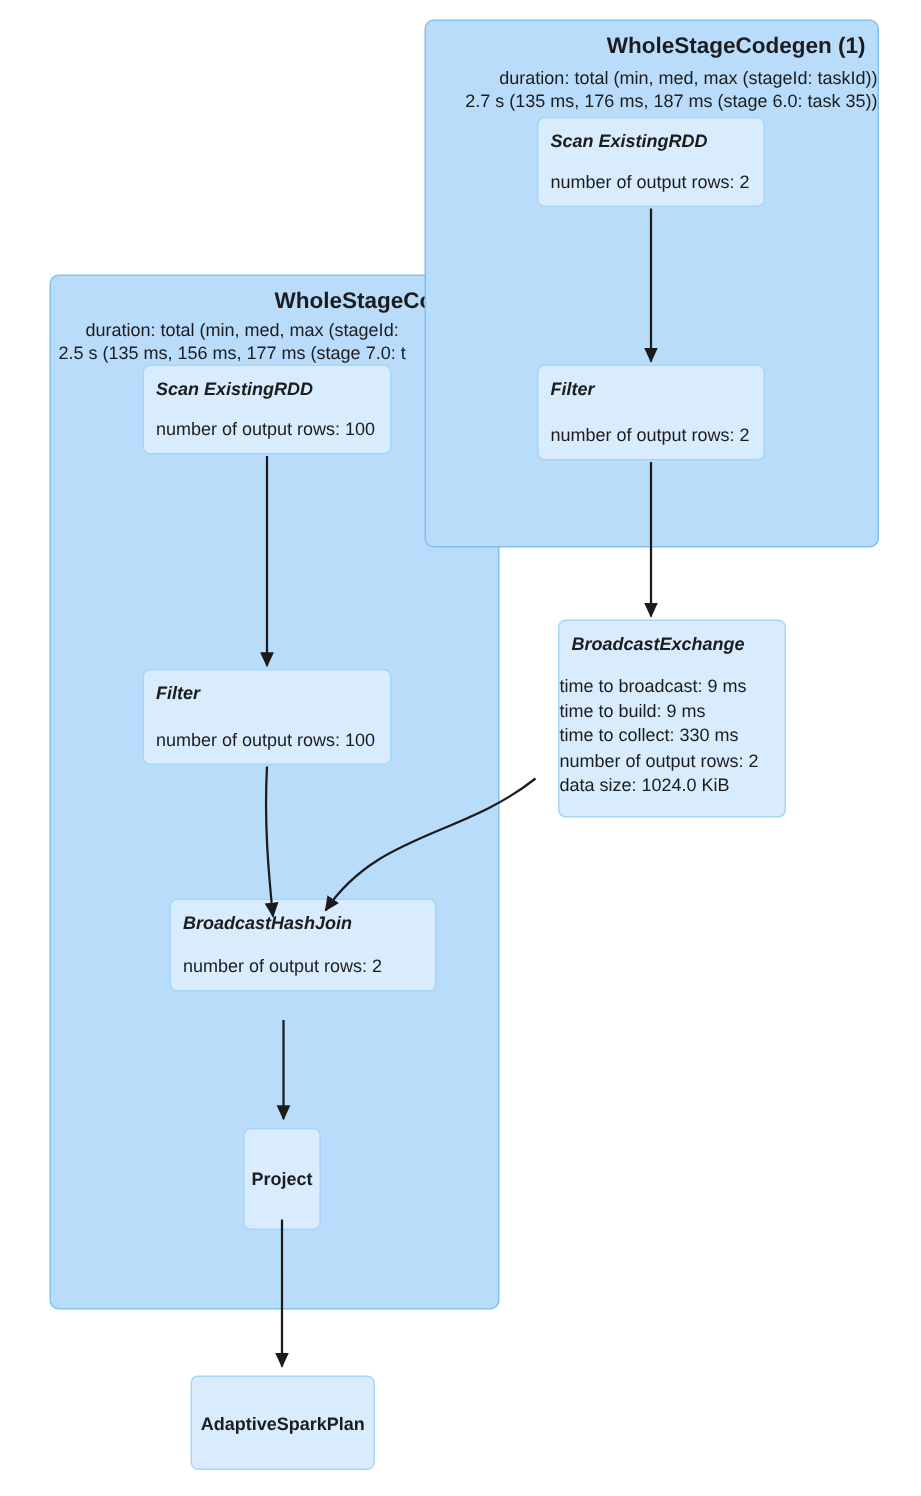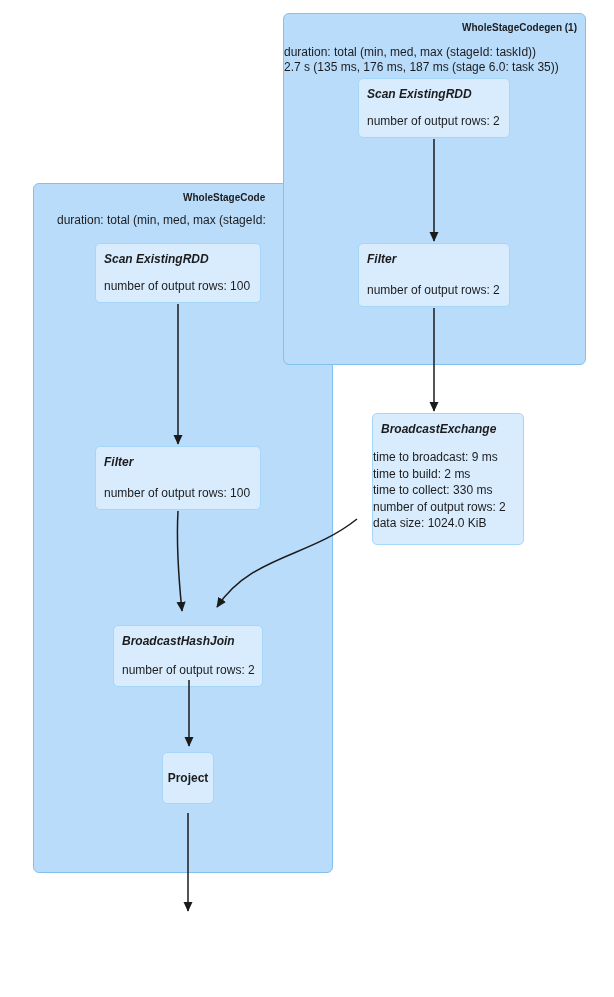--- a/index.html
+++ b/index.html
@@ -4,23 +4,23 @@
 <style>
   html,body{margin:0;padding:0;background:#fff;}
   .canvas{
     position:relative;width:614px;height:997px;overflow:hidden;background:#fff;
     font-family:"Liberation Sans",sans-serif;font-size:12px;color:#1c1c1e;
   }
   .cluster{
     position:absolute;border-radius:6px;box-sizing:border-box;
     background:var(--cluster-fill,#b9dcfa);border:1px solid var(--cluster-border,#82c1ef);
   }
-  .cluster-title{position:absolute;font-weight:700;font-size:10px;white-space:nowrap;}
+  .cluster-title{position:absolute;font-weight:700;font-size:15px;white-space:nowrap;}
   .cluster-duration{position:absolute;font-size:12px;white-space:nowrap;text-align:right;}
-  .centered{left:0;width:100%;text-align:left;}
+  .centered{left:0;width:100%;text-align:right;}
   .node{
     position:absolute;border-radius:5px;box-sizing:border-box;
     background:var(--node-fill,#d8ecfd);border:1px solid var(--node-border,#a6d6f7);
     z-index:3;
   }
   .node-title{font-weight:700;padding:8px 8px 0;white-space:nowrap;font-style:italic;}
   .node-metric{position:absolute;left:8px;bottom:9px;white-space:nowrap;}
   .node-metrics{padding:13px 0 0;line-height:16.5px;white-space:nowrap;}
   .leaf{display:flex;align-items:center;justify-content:center;font-weight:700;}
   .edges{position:absolute;left:0;top:0;z-index:6;pointer-events:none;}
@@ -29,20 +29,21 @@
   .z1{z-index:1}.z2{z-index:2}
 </style>
 </head>
 <body>
 
 <div class="canvas">
 
   <div class="cluster z1" style="left:33px;top:183px;width:300px;height:690px;">
     <div class="cluster-title" style="top:8px;left:149px;">WholeStageCode</div>
     <div class="cluster-duration" style="top:29px;left:23px;">duration: total (min, med, max (stageId:</div>
+    <div class="cluster-duration" style="top:44px;left:5px;">2.5 s (135 ms, 156 ms, 177 ms (stage 7.0: t</div>
   </div>
 
   <div class="cluster z2" style="left:283px;top:13px;width:303px;height:352px;">
     <div class="cluster-title" style="top:8px;right:8px;">WholeStageCodegen (1)</div>
     <div class="cluster-duration centered" style="top:31px;">duration: total (min, med, max (stageId: taskId))</div>
     <div class="cluster-duration centered" style="top:46px;">2.7 s (135 ms, 176 ms, 187 ms (stage 6.0: task 35))</div>
   </div>
 
   <div class="node" style="left:358px;top:78px;width:152px;height:60px;">
     <div class="node-title">Scan ExistingRDD</div>
@@ -51,46 +52,49 @@
 
   <div class="node" style="left:358px;top:243px;width:152px;height:64px;">
     <div class="node-title">Filter</div>
     <div class="node-metric">number of output rows: 2</div>
   </div>
 
   <div class="node" style="left:372px;top:413px;width:152px;height:132px;">
     <div class="node-title">BroadcastExchange</div>
     <div class="node-metrics">
       <div>time to broadcast: 9 ms</div>
-      <div>time to build: 2 ms</div>
+      <div>time to build: 9 ms</div>
       <div>time to collect: 330 ms</div>
       <div>number of output rows: 2</div>
       <div>data size: 1024.0 KiB</div>
     </div>
   </div>
 
   <div class="node" style="left:95px;top:243px;width:166px;height:60px;">
     <div class="node-title">Scan ExistingRDD</div>
     <div class="node-metric">number of output rows: 100</div>
   </div>
 
   <div class="node" style="left:95px;top:446px;width:166px;height:64px;">
     <div class="node-title">Filter</div>
     <div class="node-metric">number of output rows: 100</div>
   </div>
 
-  <div class="node" style="left:113px;top:625px;width:150px;height:62px;">
+  <div class="node" style="left:113px;top:599px;width:178px;height:62px;">
     <div class="node-title">BroadcastHashJoin</div>
     <div class="node-metric">number of output rows: 2</div>
   </div>
 
-  <div class="node leaf" style="left:162px;top:752px;width:52px;height:52px;">
+  <div class="node leaf" style="left:162px;top:752px;width:52px;height:68px;">
     <div>Project</div>
   </div>
 
+  <div class="node leaf" style="left:127px;top:917px;width:123px;height:63px;">
+    <div>AdaptiveSparkPlan</div>
+  </div>
 
   <svg class="edges" width="614" height="997">
     <defs>
       <marker id="ah" markerUnits="userSpaceOnUse" markerWidth="12" markerHeight="11" refX="9.2" refY="5" orient="auto">
         <path class="arrowhead" d="M0,0.4 L10,5 L0,9.6 Z"></path>
       </marker>
     </defs>
     <path class="edge" d="M434,139 L434,241" marker-end="url(#ah)"></path>
     <path class="edge" d="M434,308 L434,411" marker-end="url(#ah)"></path>
     <path class="edge" d="M178,304 L178,444" marker-end="url(#ah)"></path>

